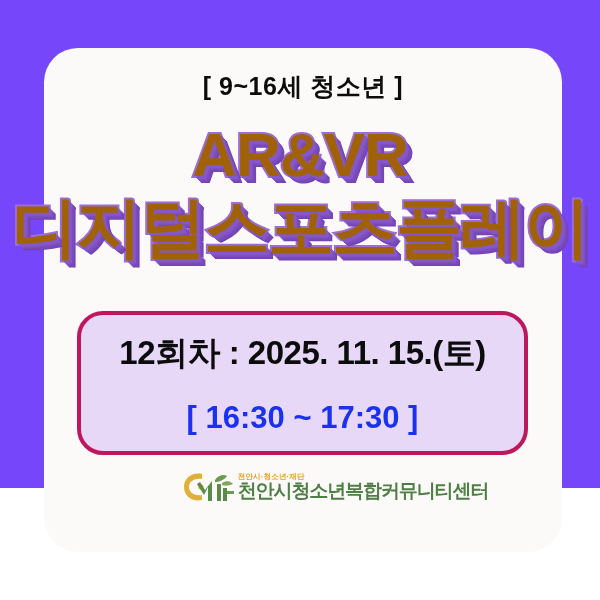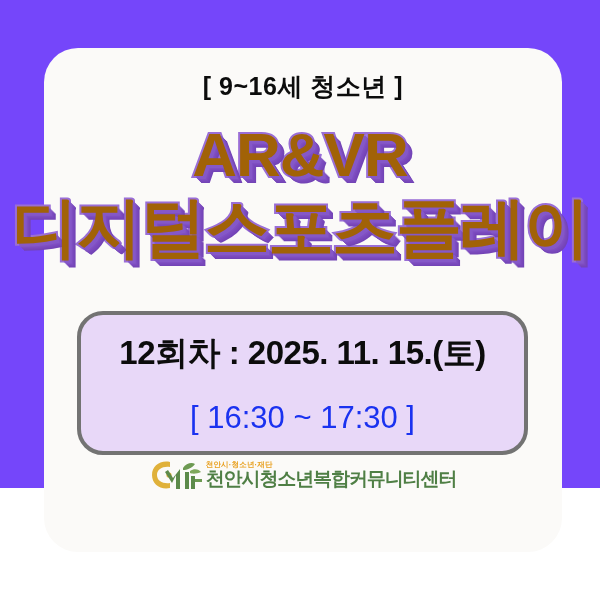--- a/index.html
+++ b/index.html
@@ -80,53 +80,54 @@
   }
 
   
   #schedule-box {
     position: absolute;
     left: 33px;
     top: 263px;
     width: 451px;
     height: 144px;
     background: #E8D8F8;
-    border: 4px solid #737373;
+    border: 4px solid #be185d;
     border-radius: 26px;
     box-sizing: border-box;
     display: flex;
     flex-direction: column;
     align-items: center;
     justify-content: center;
   }
   #schedule-date {
     font-size: 33px;
     font-weight: bold;
     color: #0C0C0C;
     white-space: nowrap;
     letter-spacing: -0.5px;
   }
   #schedule-time {
     margin-top: 24px;
     font-size: 31px;
-    font-weight: normal;
+    font-weight: bold;
     color: #1A32F0;
     white-space: nowrap;
     letter-spacing: 0px;
   }
 
   
   #footer-logo {
     position: absolute;
     left: 0;
-    top: 410px;
+    top: 422px;
     width: 100%;
     display: flex;
     align-items: center;
     justify-content: center;
+    padding-left: 32px;
   }
   #logo-mark {
     width: 52px;
     height: 34px;
     flex: 0 0 auto;
     display: block;
   }
   #logo-text-group {
     margin-left: 4px;
     display: flex;

